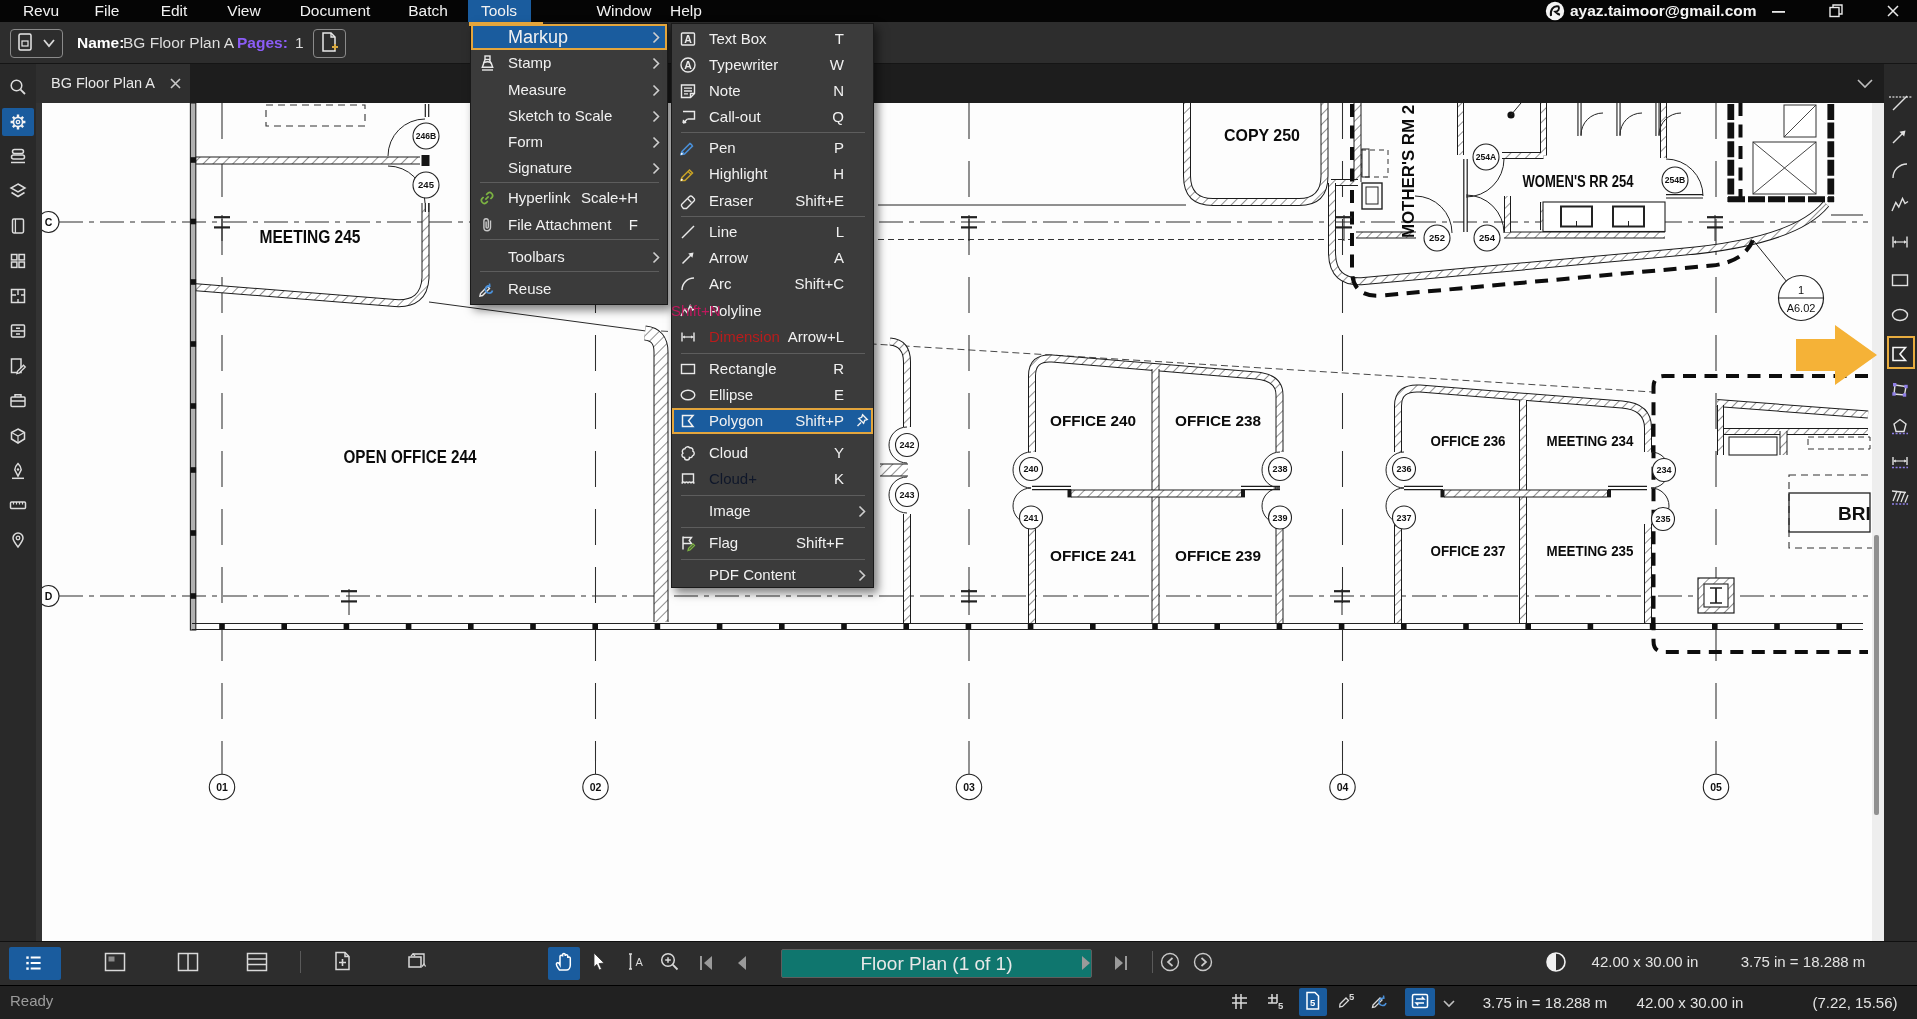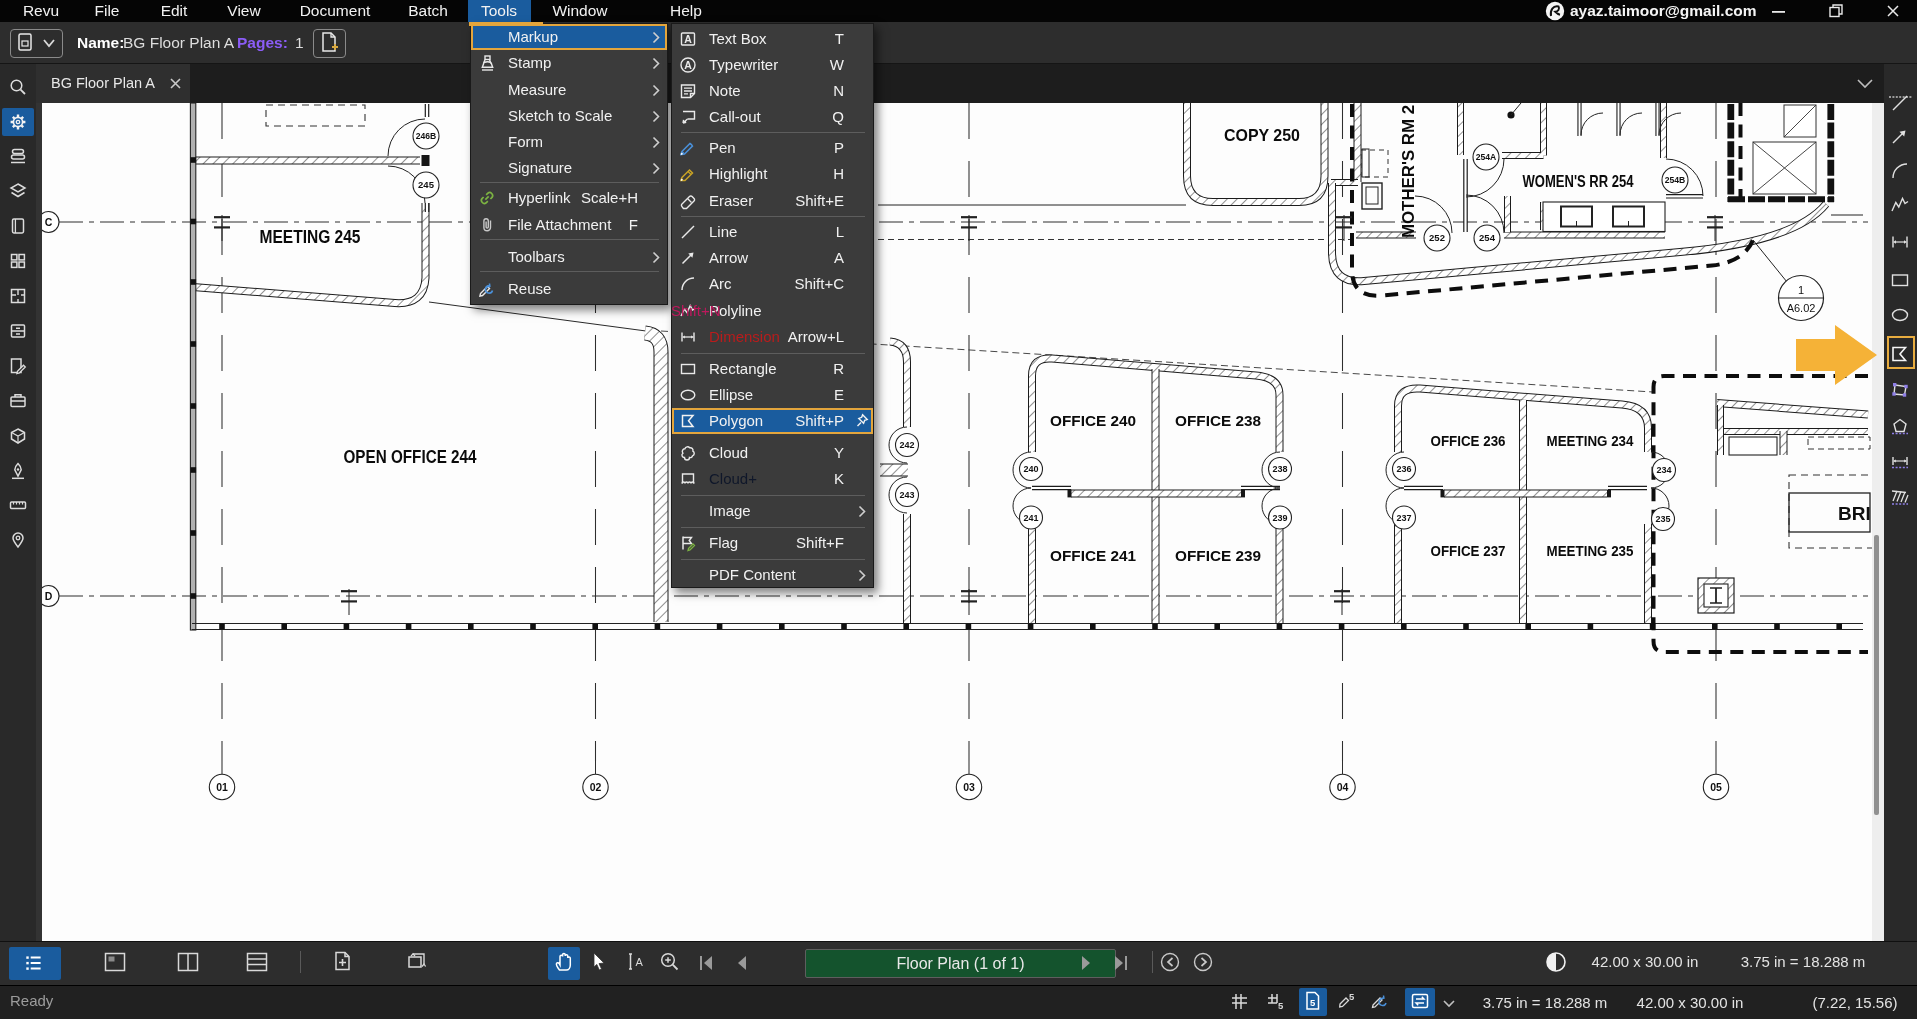--- a/index.html
+++ b/index.html
@@ -310,21 +310,21 @@
   </svg>
 <div class="abs" style="left:1872px;top:103px;width:12px;height:838px;background:#eeeeee"></div>
 <div class="abs" style="left:1874px;top:535px;width:4.5px;height:280px;background:#909090;border-radius:2px"></div>
 <div class="abs bar1"></div>
 <div class="mi" style="left:41px">Revu</div>
 <div class="mi" style="left:107px">File</div>
 <div class="mi" style="left:174px">Edit</div>
 <div class="mi" style="left:244px">View</div>
 <div class="mi" style="left:335px">Document</div>
 <div class="mi" style="left:428px">Batch</div>
-<div class="mi" style="left:580px">Window</div>
+<div class="mi" style="left:624px">Window</div>
 <div class="mi" style="left:686px">Help</div>
 <div class="abs" style="left:468px;top:0;width:63px;height:22px;background:#1a5c9e"></div>
 <div class="mi" style="left:499px;z-index:2">Tools</div>
 <div class="abs" style="left:469px;top:22px;width:74px;height:4px;background:#e3a53c;z-index:31"></div>
 <svg class="abs" style="left:1545px;top:1px" width="20" height="20" viewBox="0 0 20 20">
     <circle cx="10" cy="10" r="9.2" fill="#f5f5f5"></circle>
     <path d="M6,15 C5,9 8,4.5 13.5,5.5 C15,8 13,10.5 10.3,10.8 C12,12.5 13.5,13.5 15,13.8" stroke="#111" stroke-width="2" fill="none"></path>
   </svg>
 <div class="abs" style="left:1570px;top:0;height:22px;line-height:22px;color:#f5f5f5;font-size:15.5px;font-weight:bold">ayaz.taimoor@gmail.com</div>
 <svg class="abs" style="left:1770px;top:1px" width="18" height="20" viewBox="0 0 18 20">
@@ -359,21 +359,21 @@
 <div class="abs tabbar"></div>
 <div class="abs tab"><span style="margin-left:15px">BG Floor Plan A</span></div>
 <svg class="abs" style="left:168px;top:76px" width="16" height="16" viewBox="0 0 16 16">
     <path d="M3,3 L12,12 M12,3 L3,12" stroke="#c9c9c9" stroke-width="1.6"></path>
   </svg>
 <svg class="abs" style="left:1856px;top:78px" width="18" height="12" viewBox="0 0 18 12">
     <path d="M2,2 L9,9 L16,2" stroke="#bdbdbd" stroke-width="1.6" fill="none"></path>
   </svg>
 <div class="abs menu" style="left:470px;top:23px;width:198px;height:282px"></div>
 <div class="abs hl" style="left:471px;top:24px;width:196px;height:26px;z-index:31"></div>
-<div class="abs" style="left:508px;top:24px;height:26px;line-height:26px;color:#f1f1f1;font-size:15px;z-index:32">Markup</div>
+<div class="abs" style="left:508px;top:24px;height:26px;line-height:26px;color:#f1f1f1;font-size:18px;z-index:32">Markup</div>
 <div class="abs" style="left:652px;top:30px;z-index:32"><svg width="8" height="13" viewBox="0 0 8 13">
       <path d="M1.5,1.5 L6.5,6.5 L1.5,11.5" stroke="#cfcfcf" stroke-width="1.6" fill="none"></path>
     </svg></div>
 <div class="abs" style="left:478px;top:54px;z-index:32"><svg width="18" height="18" viewBox="0 0 18 18">
       <rect x="7" y="2" width="5" height="3.5" fill="none" stroke="#e9e9e9" stroke-width="1.4"></rect>
       <path d="M5.5,10 c0,-3 8,-3 8,0 l1.2,3.2 h-10.4 z M5.5,10 c0,-2 1.5,-3.5 1.5,-4.5 m4.5,0 c0,1 1.5,2.5 1.5,4.5" fill="none" stroke="#e9e9e9" stroke-width="1.4"></path>
       <path d="M4,16 h11" stroke="#e9e9e9" stroke-width="1.4"></path>
     </svg></div>
 <div class="abs" style="left:508px;top:50px;height:26px;line-height:26px;color:#f1f1f1;font-size:15px;z-index:32">Stamp</div>
 <div class="abs" style="left:652px;top:56px;z-index:32"><svg width="8" height="13" viewBox="0 0 8 13">
@@ -721,21 +721,21 @@
       <path d="M14.7,14.7 L19.5,19.5" stroke="#d9d9d9" stroke-width="1.8"></path>
       <path d="M7.2,10 h5.6 M10,7.2 v5.6" stroke="#d9d9d9" stroke-width="1.5"></path>
     </svg></div>
 <div class="abs" style="left:696px;top:952px;z-index:6"><svg width="24" height="24" viewBox="0 0 24 24">
       <path d="M5,4 V18" stroke="#9a9a9a" stroke-width="2"></path>
       <path d="M16,4 L8,11 16,18 Z" fill="#9a9a9a"></path>
     </svg></div>
 <div class="abs" style="left:732px;top:952px;z-index:6"><svg width="24" height="24" viewBox="0 0 24 24">
       <path d="M14,4 L6,11 14,18 Z" fill="#9a9a9a"></path>
     </svg></div>
-<div class="abs" style="left:805px;top:949px;width:311px;height:29px;background:#14532d;border:1px solid #5e5e5e;border-radius:2px;color:#e8e8e8;font-size:16px;text-align:center;line-height:28px;z-index:6">Floor Plan (1 of 1)</div>
+<div class="abs" style="left:781px;top:949px;width:311px;height:29px;background:#0f766e;border:1px solid #5e5e5e;border-radius:2px;color:#e8e8e8;font-size:19px;text-align:center;line-height:28px;z-index:6">Floor Plan (1 of 1)</div>
 <div class="abs" style="left:1076px;top:952px;z-index:6"><svg width="24" height="24" viewBox="0 0 24 24">
       <path d="M6,4 L14,11 6,18 Z" fill="#9a9a9a"></path>
     </svg></div>
 <div class="abs" style="left:1111px;top:952px;z-index:6"><svg width="24" height="24" viewBox="0 0 24 24">
       <path d="M15,4 V18" stroke="#9a9a9a" stroke-width="2"></path>
       <path d="M4,4 L12,11 4,18 Z" fill="#9a9a9a"></path>
     </svg></div>
 <div class="abs" style="left:1152px;top:951px;width:1px;height:22px;background:#5a5a5a"></div>
 <div class="abs" style="left:1159px;top:951px;z-index:6"><svg width="24" height="24" viewBox="0 0 24 24">
       <circle cx="11" cy="11" r="8.5" fill="none" stroke="#c9c9c9" stroke-width="1.4"></circle>

